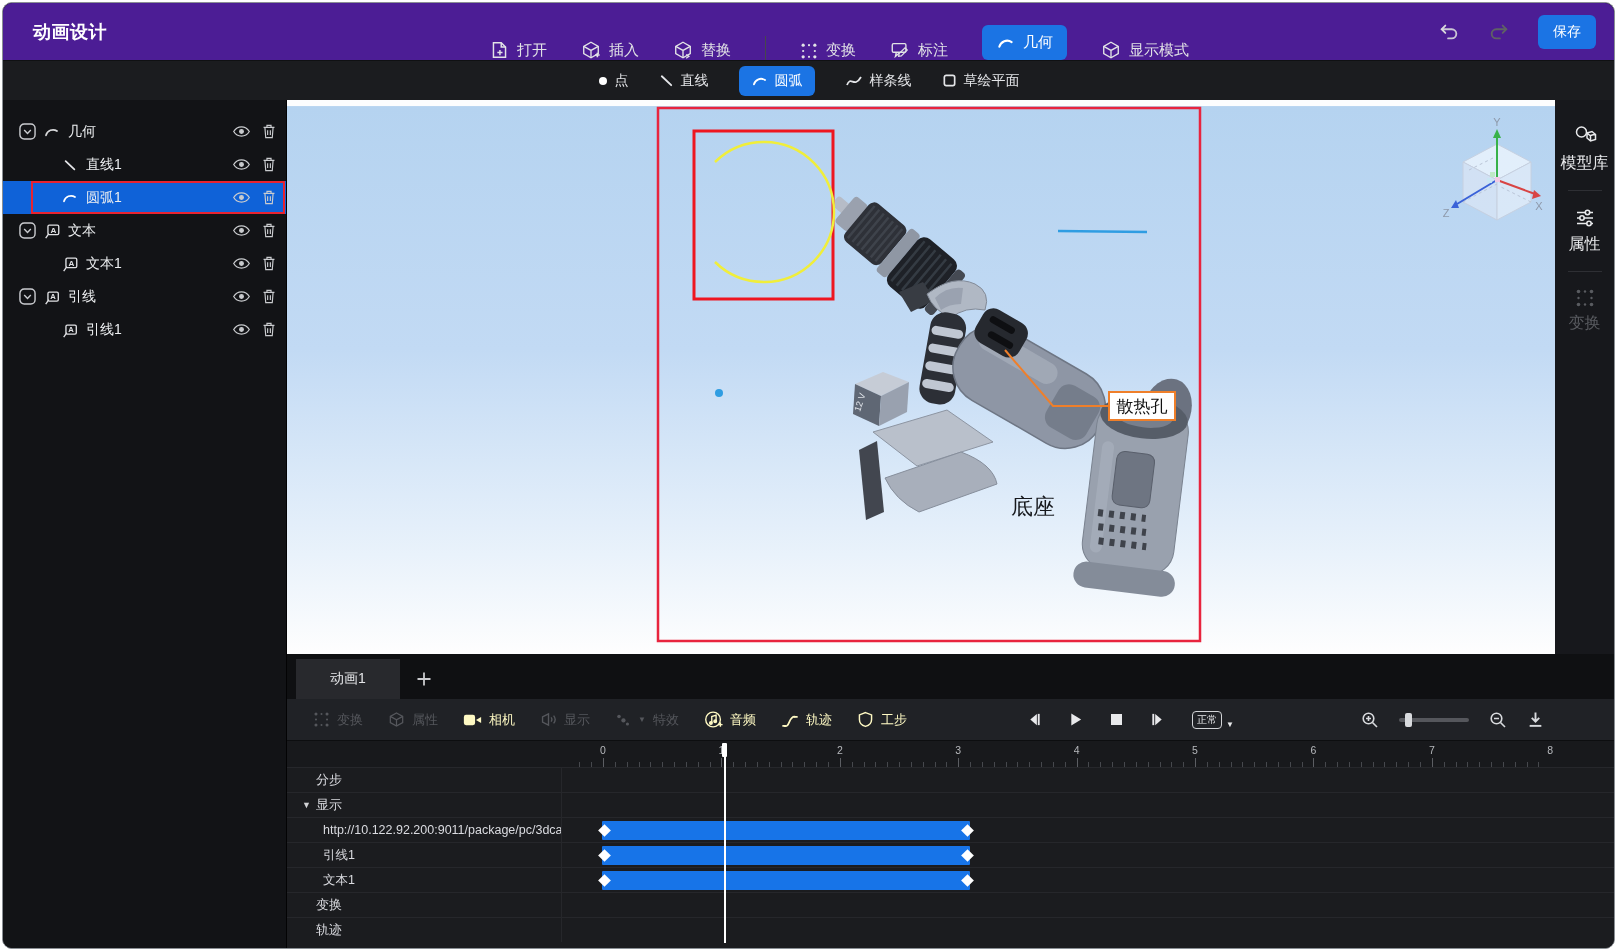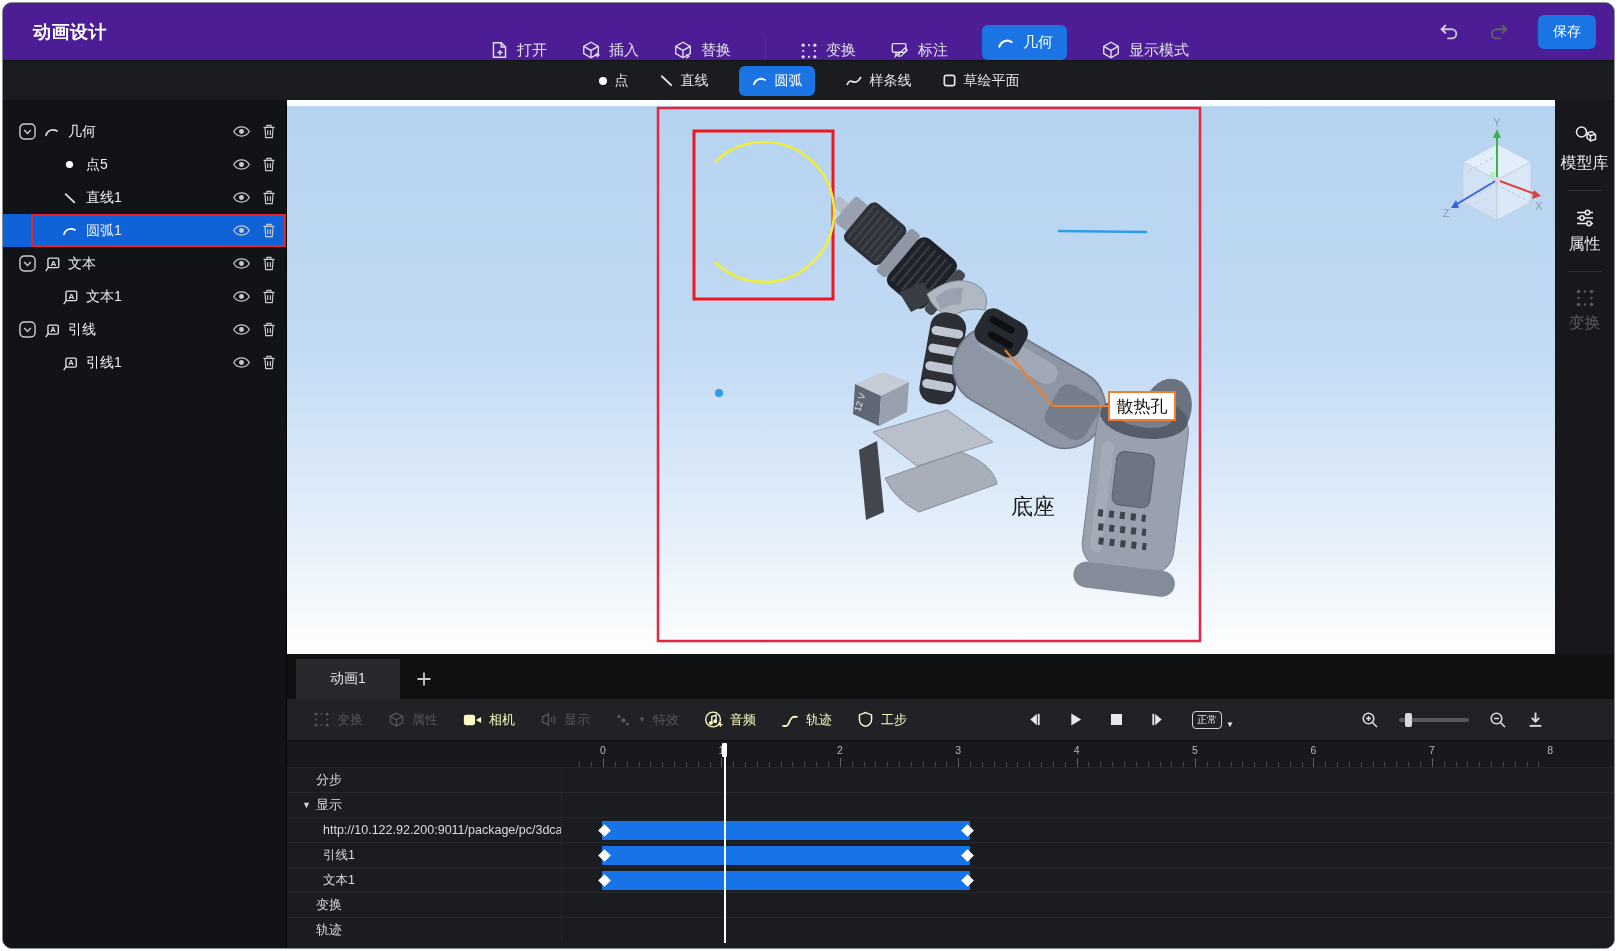--- a/index.html
+++ b/index.html
@@ -242,40 +242,20 @@
               <rect x="1" y="1" width="16" height="16" rx="4.5"></rect>
               <path d="M5.5 7.5 9 11l3.5-3.5"></path>
             </svg>
           </span>
         <span class="ticn">
             <svg width="17" height="17" viewBox="0 0 20 20" fill="none" stroke="#d8d9db" stroke-width="2" stroke-linecap="round">
               <path d="M3.5 14.5A8.5 8.5 0 0 1 16.5 9.5"></path>
             </svg>
           </span>
         <span class="tlbl">几何</span>
-        <span class="act">
-            <svg width="17" height="13" viewBox="0 0 24 16" fill="none" stroke="currentColor" stroke-width="1.8">
-              <path d="M1 8s4-6.5 11-6.5S23 8 23 8s-4 6.5-11 6.5S1 8 1 8z"></path>
-              <circle cx="12" cy="8" r="2.6" fill="currentColor"></circle>
-            </svg>
-          </span>
-        <span class="act trash">
-            <svg width="14" height="15" viewBox="0 0 20 22" fill="none" stroke="currentColor" stroke-width="1.7">
-              <path d="M2 5h16M7 5V2h6v3M4 5l1.2 15h9.6L16 5"></path>
-              <path d="M8 9v7M12 9v7"></path>
-            </svg>
-          </span>
-      </div>
-      <div class="trow child">
-        <span class="ticn">
-            <svg width="9" height="9" viewBox="0 0 10 10">
-              <circle cx="5" cy="5" r="4" fill="#fff"></circle>
-            </svg>
-          </span>
-        <span class="tlbl">点5</span>
         <span class="act">
             <svg width="17" height="13" viewBox="0 0 24 16" fill="none" stroke="currentColor" stroke-width="1.8">
               <path d="M1 8s4-6.5 11-6.5S23 8 23 8s-4 6.5-11 6.5S1 8 1 8z"></path>
               <circle cx="12" cy="8" r="2.6" fill="currentColor"></circle>
             </svg>
           </span>
         <span class="act trash">
             <svg width="14" height="15" viewBox="0 0 20 22" fill="none" stroke="currentColor" stroke-width="1.7">
               <path d="M2 5h16M7 5V2h6v3M4 5l1.2 15h9.6L16 5"></path>
               <path d="M8 9v7M12 9v7"></path>

